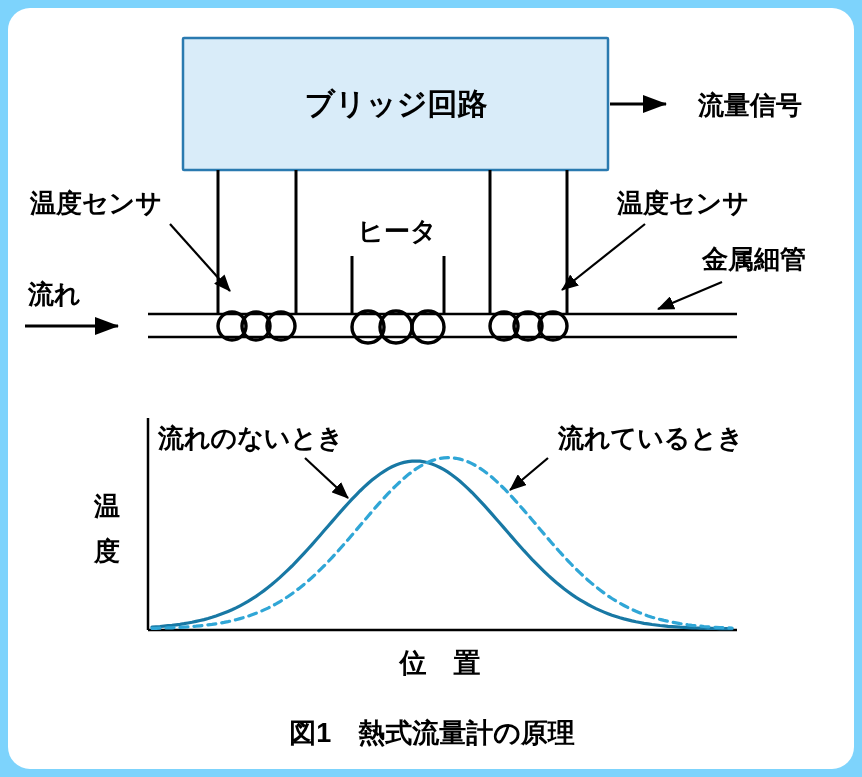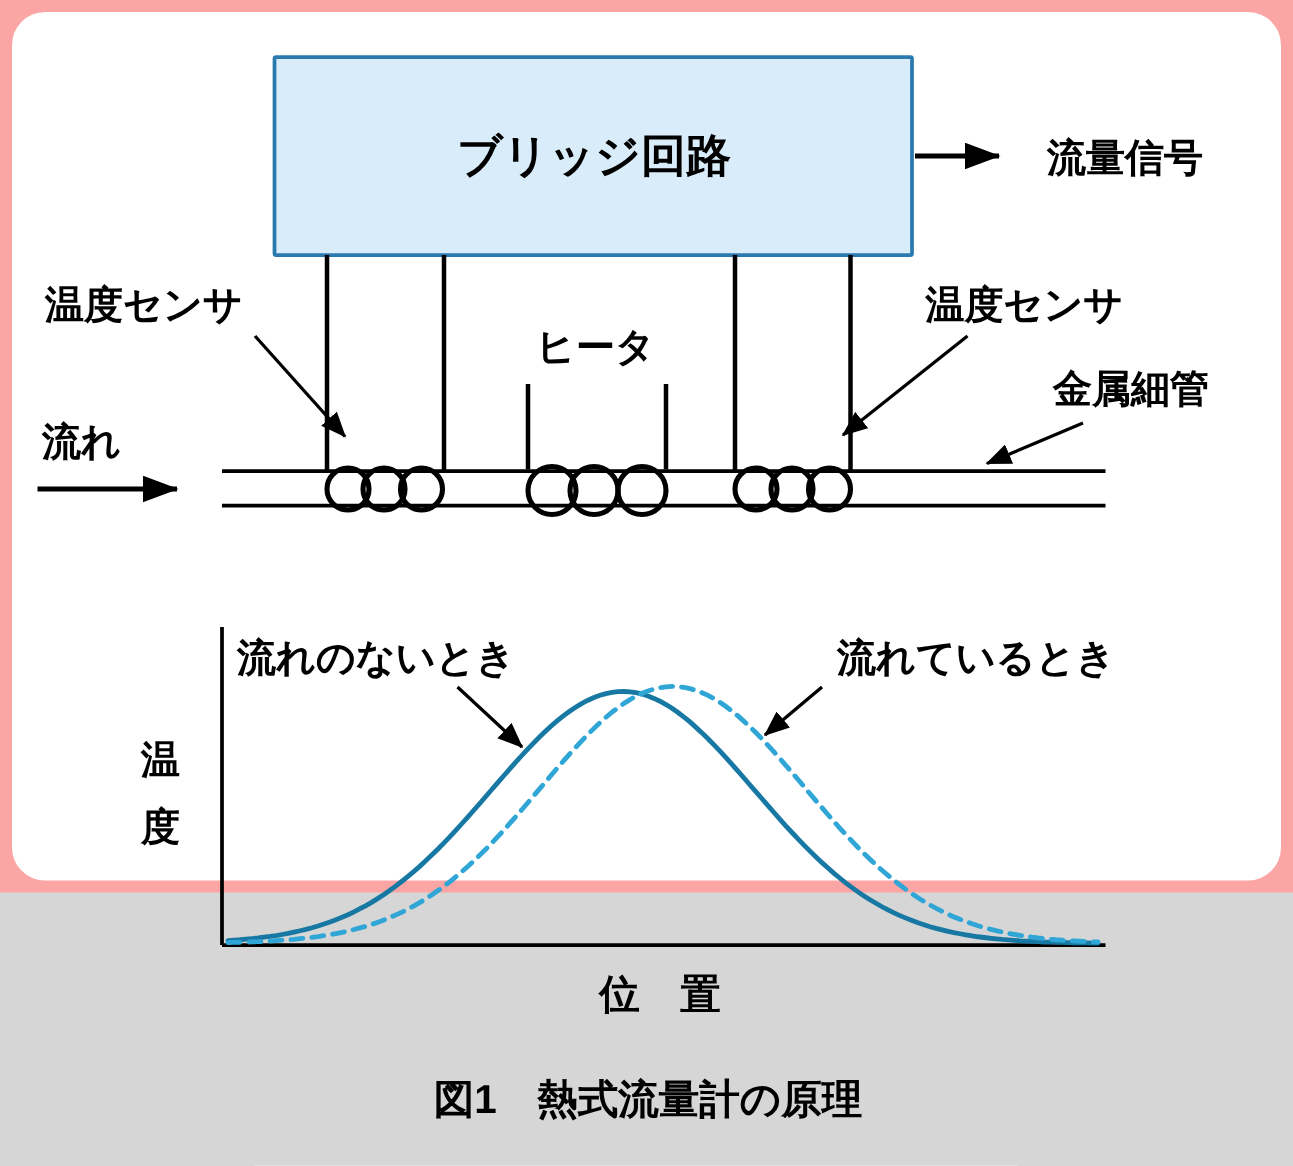--- a/index.html
+++ b/index.html
@@ -7,22 +7,22 @@
     padding: 0;
     width: 862px;
     height: 777px;
     overflow: hidden;
     background: #d6d6d6;
     font-family: "Liberation Sans", sans-serif;
   }
   .frame {
     position: relative;
     width: 862px;
-    height: 595px;
-    background: #fca5a5;
+    height: 777px;
+    background: #7dd3fc;
   }
   .panel {
     position: absolute;
     left: 8px;
     top: 8px;
     right: 8px;
     bottom: 8px;
     background: #ffffff;
     border-radius: 22px;
   }

